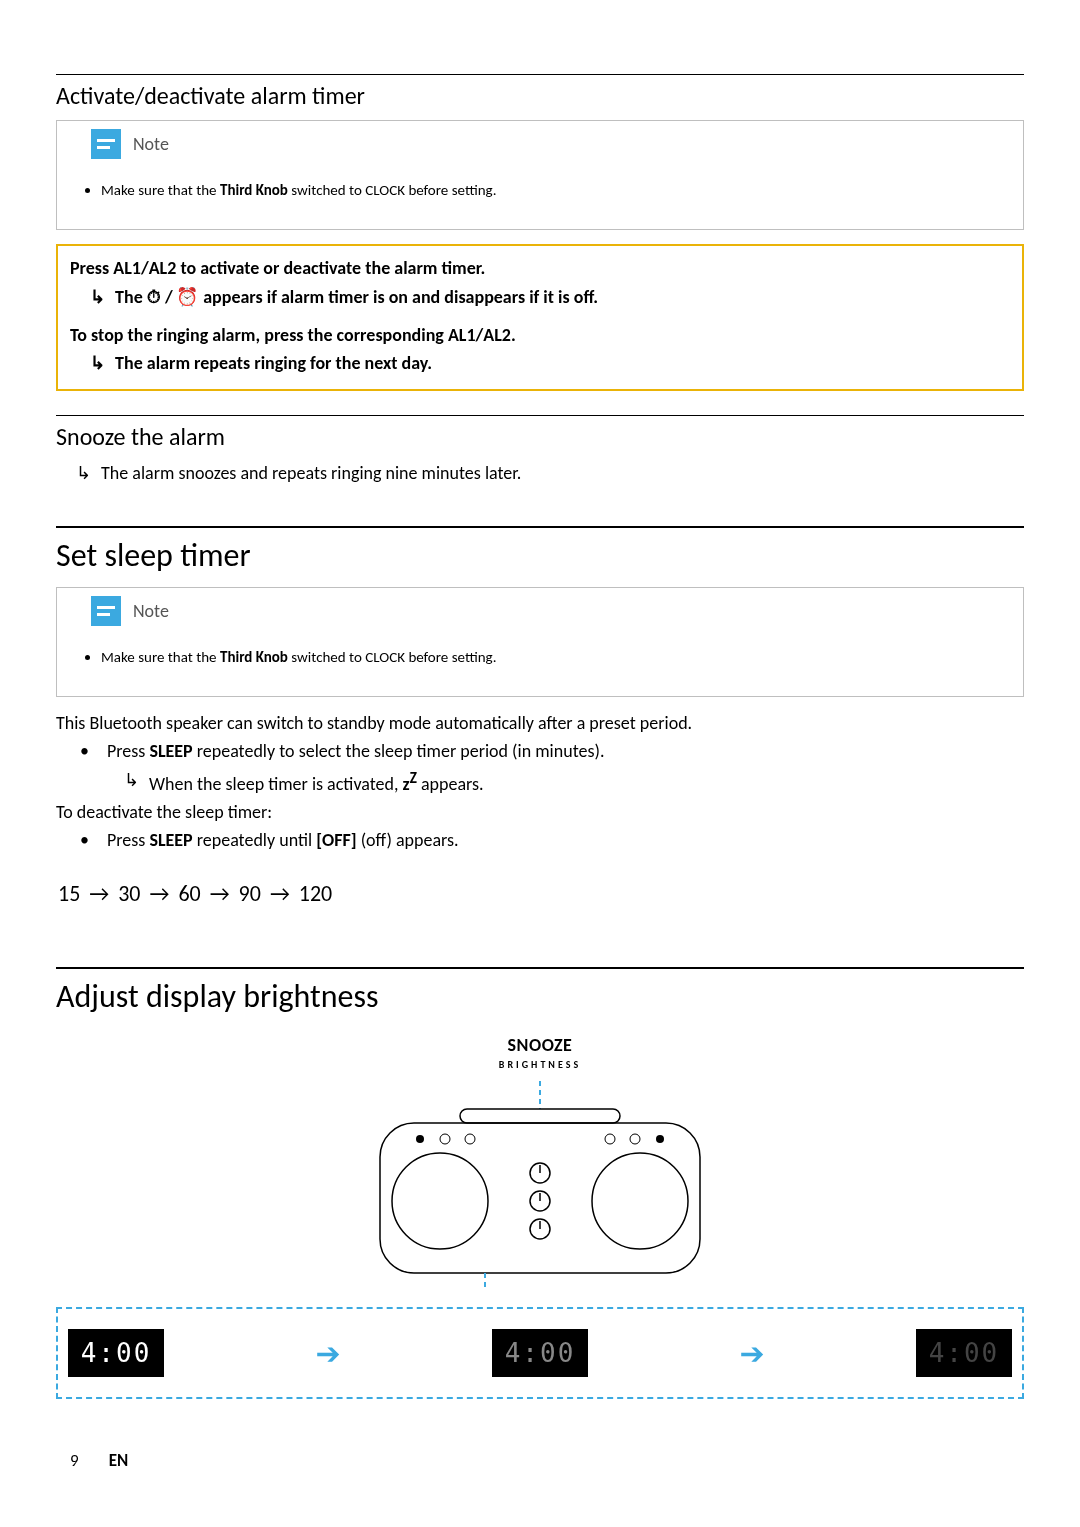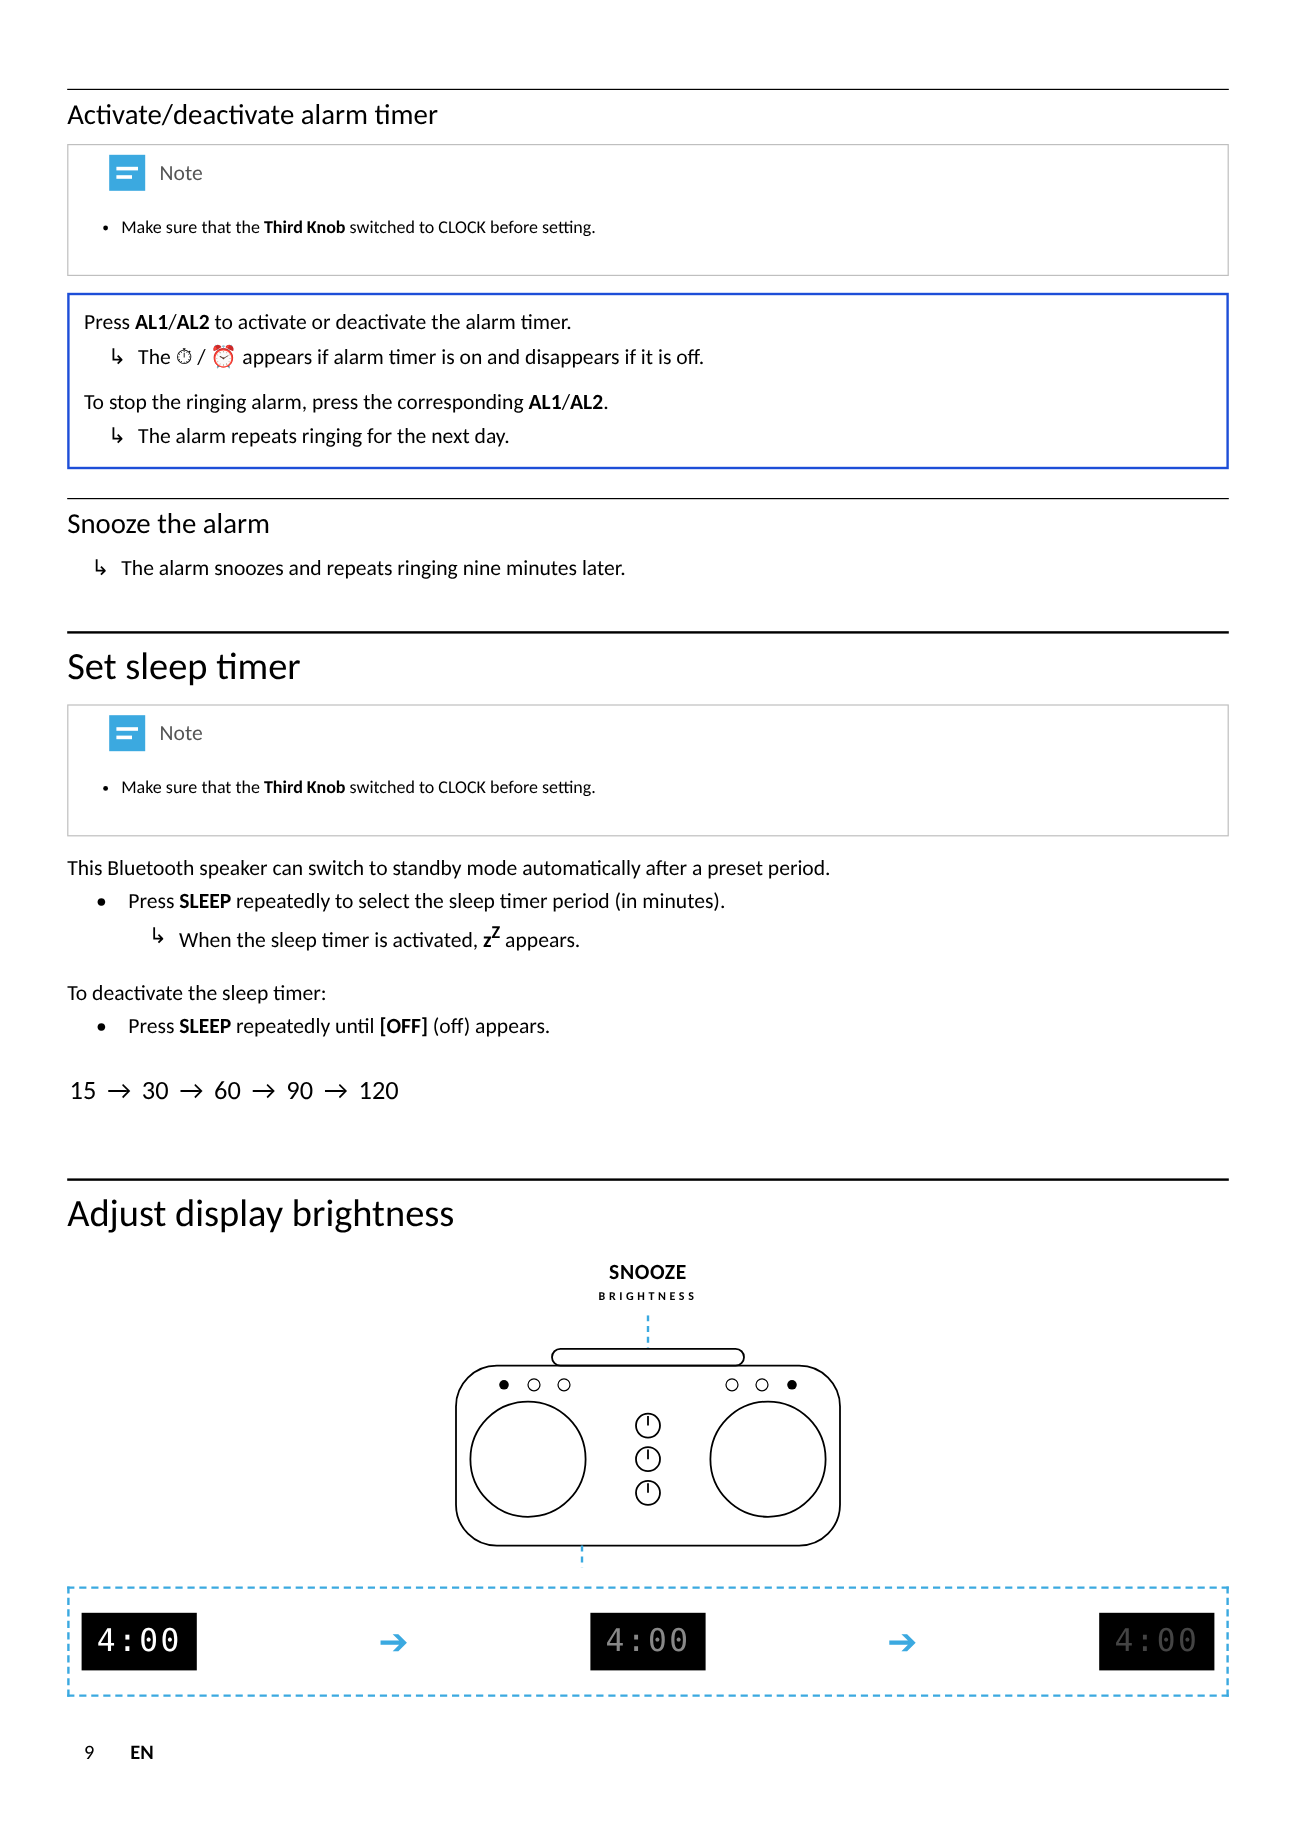--- a/index.html
+++ b/index.html
@@ -92,23 +92,24 @@
   }
   .bullet-row {
     display:flex;
     gap:18px;
     margin:4px 0 4px 24px;
   }
   .bullet-dot{
     flex:0 0 auto;
   }
   .red-box{
-    border:2px solid #1d4ed8;
+    border:2px solid #eab308;
     padding:10px 12px;
     margin:6px 0 14px 0;
+    font-weight:bold;
   }
   .sleep-cycle{
     margin-top:28px;
     font-size:22px;
   }
   .sleep-cycle .vals span{
     margin:0 2px;
   }
   .sleep-off-row{
     position:relative;
@@ -248,21 +249,21 @@
       <span>
         <span>Press </span><b>SLEEP</b><span> repeatedly to select the sleep timer period (in minutes).</span>
       </span>
     </div>
     <div class="result-row body-text" style="margin-left:68px;">
       <span class="result-arrow">↳</span>
       <span>
         <span>When the sleep timer is activated, </span><b><span>z</span><sup>Z</sup></b><span> appears.</span>
       </span>
     </div>
-    <div class="body-text" style="margin-top:20px;">To deactivate the sleep timer:</div>
+    <div class="body-text" style="margin-top:4px;">To deactivate the sleep timer:</div>
     <div class="bullet-row body-text">
       <span class="bullet-dot">•</span>
       <span>
         <span>Press </span><b>SLEEP</b><span> repeatedly until </span><b>[OFF]</b><span> (off) appears.</span>
       </span>
     </div>
 
     <div class="sleep-cycle">
       <div class="vals">
         <span>15</span>

